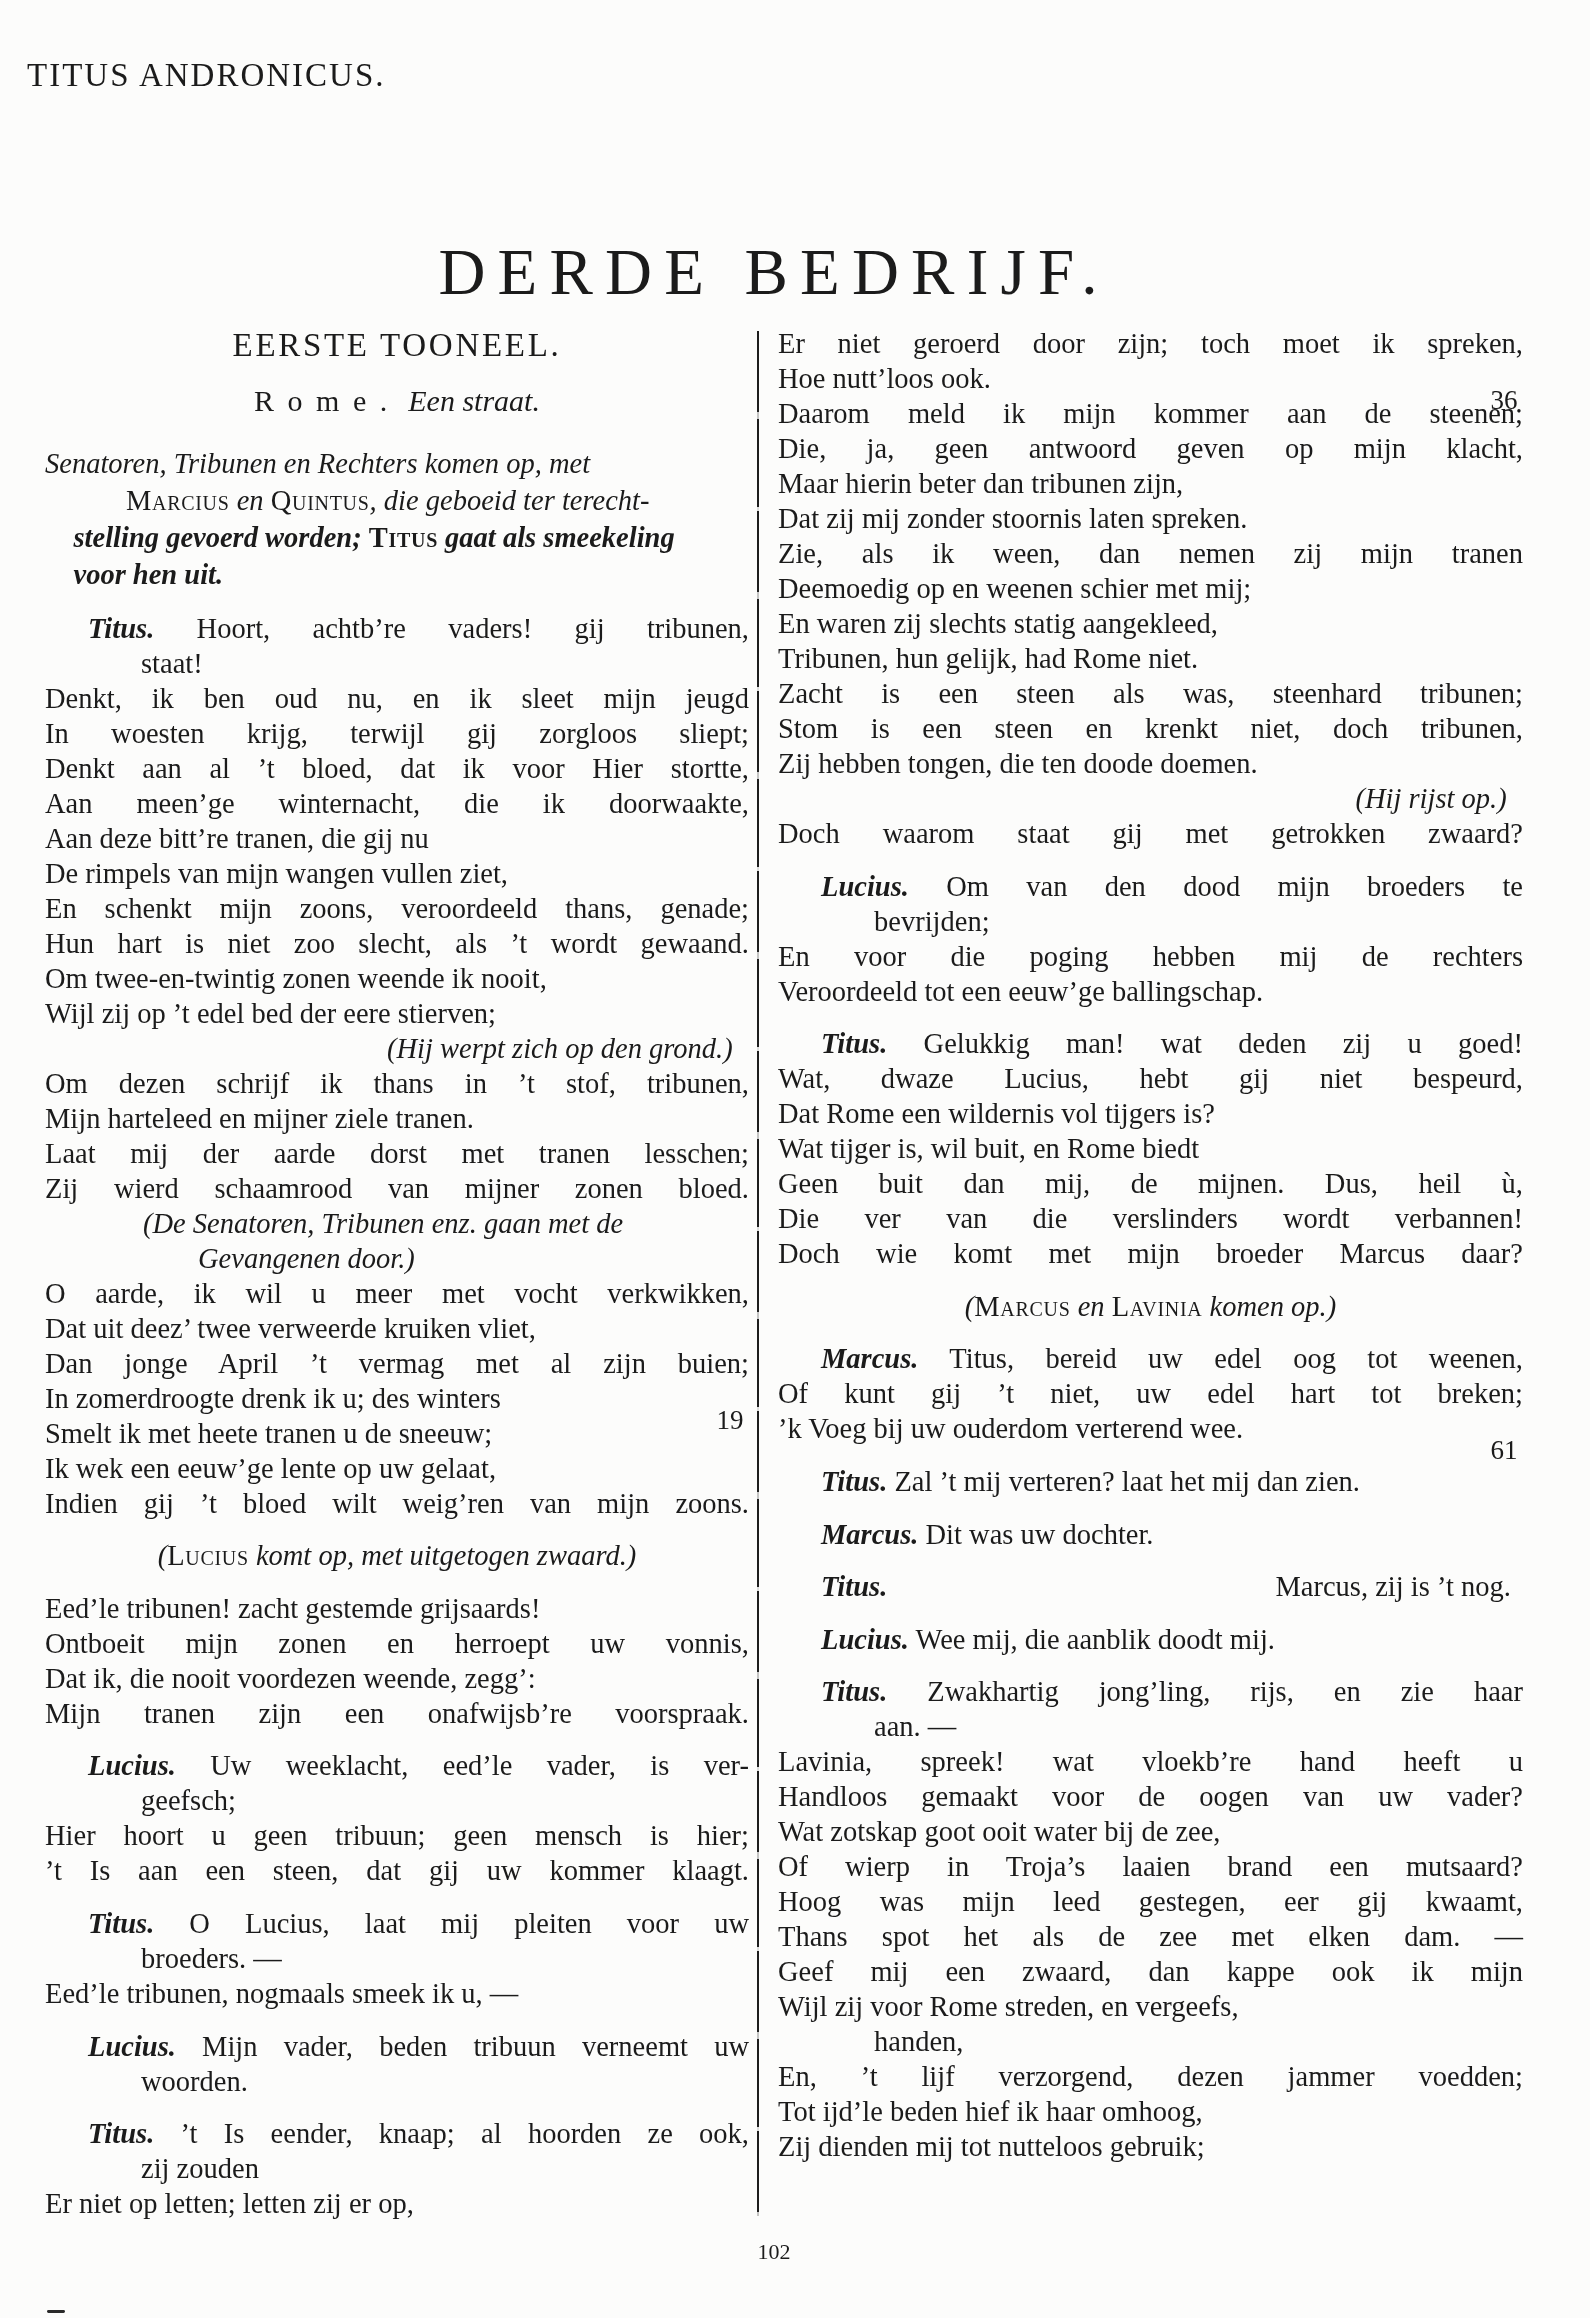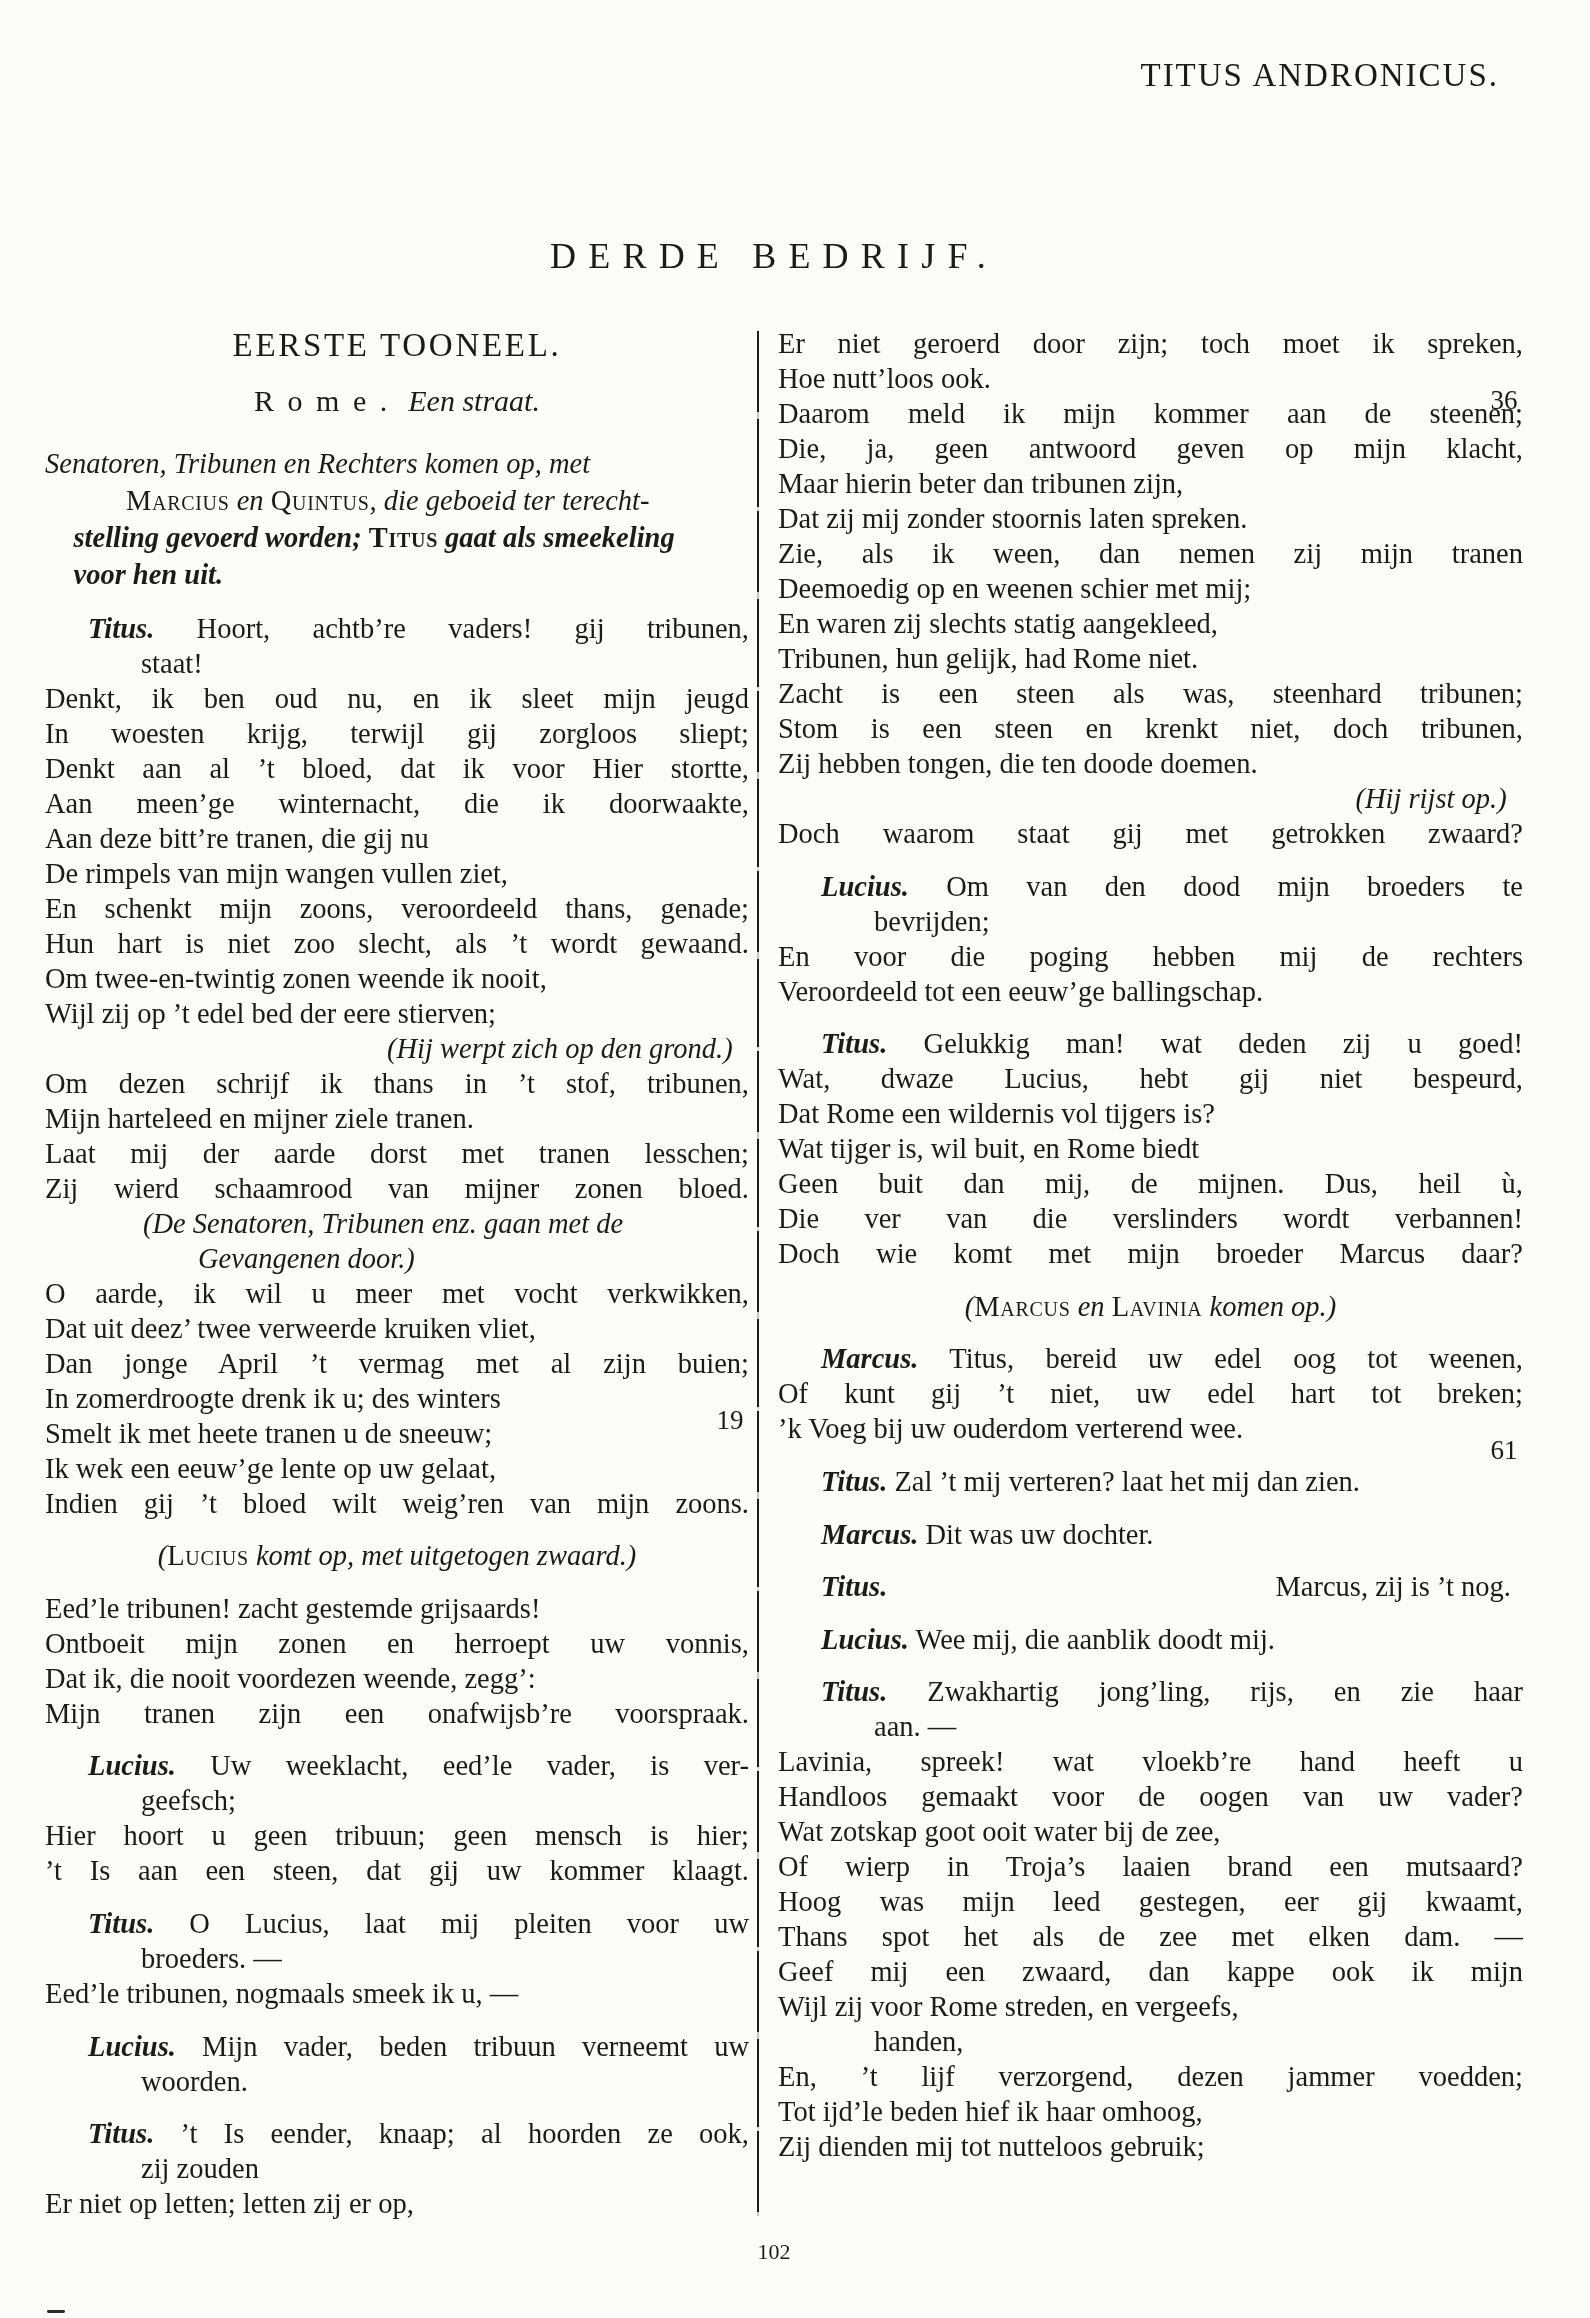--- a/index.html
+++ b/index.html
@@ -7,28 +7,28 @@
     position:relative;
     width:1591px; height:2319px;
     margin:0 auto;
     background:#fcfcfb;
     color:#1b1b1b;
     font-family:"Liberation Serif", "DejaVu Serif", serif;
     font-weight:500;
     overflow:hidden;
   }
   .running-head {
-    position:absolute; top:57px; left:33px; width:1466px;
-    text-align:right;
+    position:absolute; top:57px; left:27px; width:1466px;
+    text-align:left;
     font-size:33px; letter-spacing:2px;
   }
   .act-title {
     position:absolute; top:235px; left:41px; width:1466px;
     text-align:center;
-    font-size:36px; letter-spacing:12.2px;
+    font-size:65px; letter-spacing:12.2px;
   }
   .col { position:absolute; top:326px; }
   .col-left  { left:45px;  width:704px; }
   .col-right { left:778px; width:745px; }
   .divider {
     position:absolute; left:757px; top:331px; width:2px; height:1885px;
     background:repeating-linear-gradient(to bottom,
       #1d1d1d 0px 81px, rgba(29,29,29,.25) 81px 88px, #1d1d1d 88px 176px, rgba(29,29,29,.15) 176px 180px);
   }
   .scene-heading {

